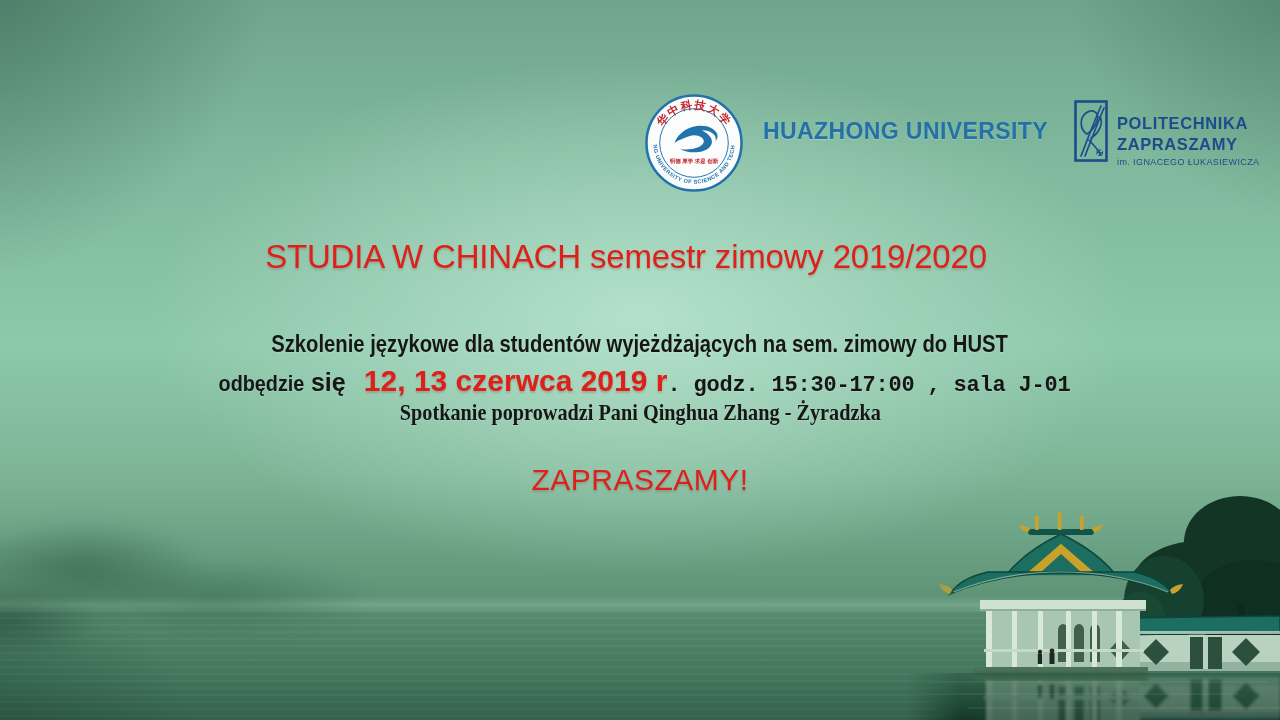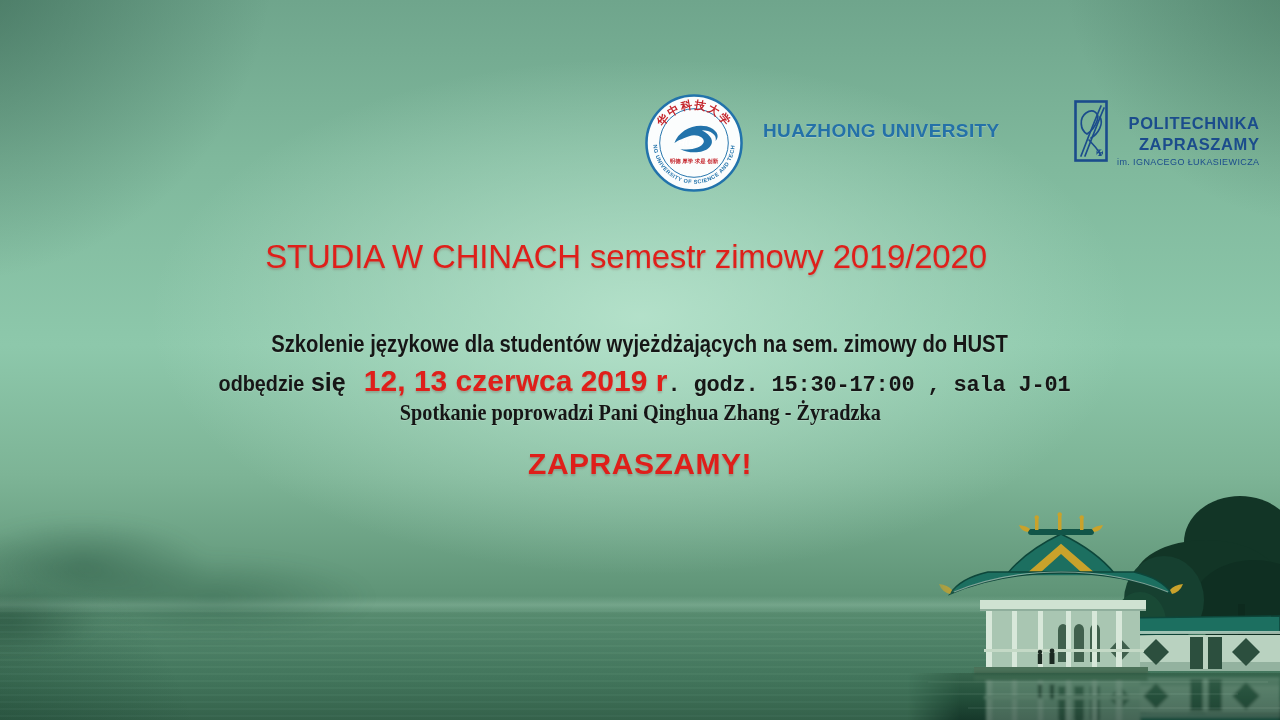--- a/index.html
+++ b/index.html
@@ -38,46 +38,46 @@
   }
   .pavilion-wrap{
     position:absolute;right:0;bottom:0;width:372px;height:236px;
     -webkit-mask-image:linear-gradient(90deg,transparent 0,#000 14%);
             mask-image:linear-gradient(90deg,transparent 0,#000 14%);
   }
   
   .hust-seal{position:absolute;left:645px;top:94px;width:98px;height:98px;}
   .hust-wordmark{
     position:absolute;left:763px;top:119px;
-    color:#2471a8;font-weight:bold;font-size:19px;line-height:24px;letter-spacing:.4px;
+    color:#2471a8;font-weight:bold;font-size:23px;line-height:24px;letter-spacing:.4px;
     text-shadow:0 1px 1px rgba(255,255,255,.25);
   }
   .prz{position:absolute;left:1074px;top:100px;display:flex;}
   .prz-mark{width:34px;height:62px;}
-  .prz-text{margin-left:9px;color:#1b4c8c;padding-top:13px;text-align:right;}
+  .prz-text{margin-left:9px;color:#1b4c8c;padding-top:13px;}
   .prz-l1,.prz-l2{font-weight:bold;font-size:16.5px;line-height:21px;letter-spacing:.6px;}
   .prz-l3{font-weight:normal;font-size:9px;letter-spacing:.4px;margin-top:2px;}
   
   .abs-center{position:absolute;left:0;right:0;text-align:center;}
   .slide-title{
     top:238px;color:#df1f1a;font-weight:normal;font-size:33px;letter-spacing:-.2px;
     text-shadow:0 2px 2px rgba(110,40,35,.22);
     padding-right:28px;
   }
   .body-black{color:#161616;font-weight:bold;text-shadow:0 1px 1px rgba(255,255,255,.18);}
   .cond{display:inline-block;transform:scaleX(.88);transform-origin:center;white-space:nowrap;}
   .line1{top:331px;font-size:23px;text-align:center;}
   .line2{top:364px;font-size:22px;white-space:nowrap;}
   .line2 .w-odbedzie{display:inline-block;transform:scaleX(.9);transform-origin:right;}
   .line2 .w-sie{font-size:25px;}
   .line2 .w-date{color:#df1f1a;font-size:30px;font-weight:bold;margin-left:12px;text-shadow:0 2px 2px rgba(110,40,35,.22);}
   .line2 .w-rest{font-size:22px;letter-spacing:-.2px;font-family:Liberation Mono, monospace;}
   .line3{top:400px;font-size:23px;font-family:Liberation Serif, serif;}
   .cta{
-    top:447px;color:#df1f1a;font-weight:bold;font-size:30px;letter-spacing:.5px;
+    top:463px;color:#df1f1a;font-weight:normal;font-size:30px;letter-spacing:.5px;
     text-shadow:0 2px 2px rgba(110,40,35,.22);
   }
 </style>
 </head>
 <body>
 
 <div class="bg"></div>
 <div class="horizon"></div>
 <div class="mist-trees-left"></div>
 <div class="water-streaks"></div>

